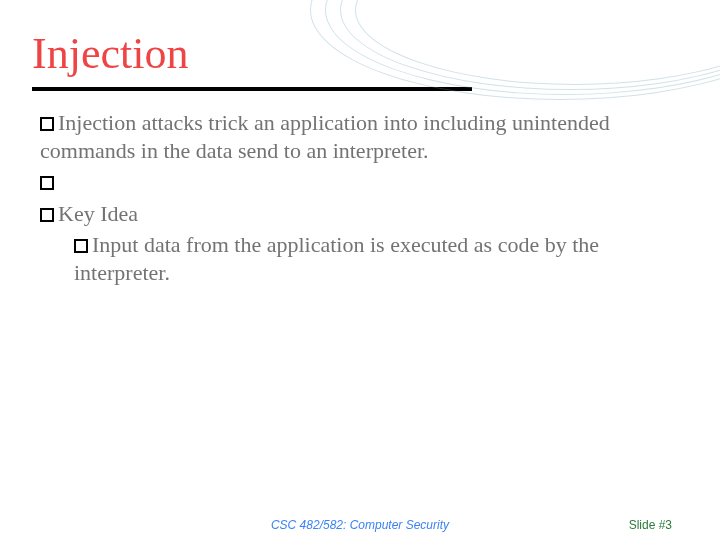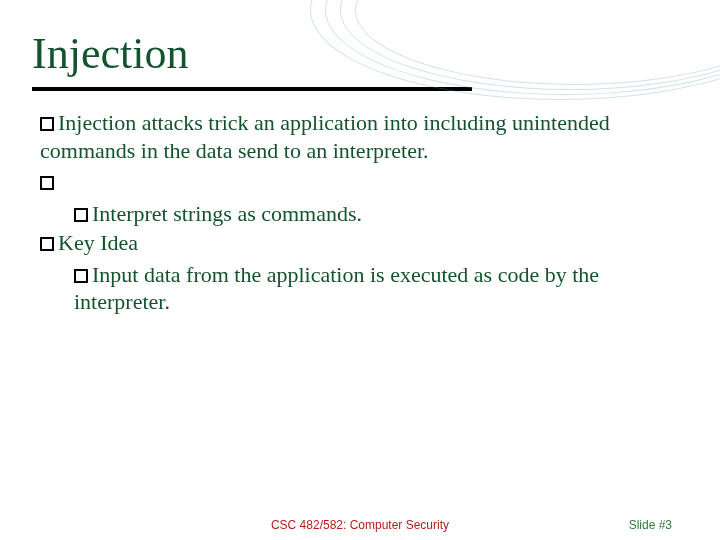--- a/index.html
+++ b/index.html
@@ -24,33 +24,33 @@
     border: 1px solid rgba(100, 160, 180, 0.3);
     border-radius: 50%;
   }
   .arc1 { width: 500px; height: 180px; top: 0; right: -50px; }
   .arc2 { width: 480px; height: 170px; top: 5px; right: -45px; }
   .arc3 { width: 460px; height: 160px; top: 10px; right: -40px; }
   .arc4 { width: 440px; height: 150px; top: 15px; right: -35px; }
   .slide-title {
     font-size: 44px;
     font-weight: normal;
-    color: #14532d;
+    color: #ef4444;
     padding: 28px 0 8px 32px;
     font-family: Georgia, serif;
   }
   .title-rule {
     height: 4px;
     background: #000;
     margin: 0 32px 18px 32px;
     width: 440px;
   }
   .content {
     padding: 0 36px;
-    color: #14532d;
+    color: #737373;
   }
   .bullet-l1 {
     font-size: 22px;
     line-height: 1.25;
     margin-bottom: 4px;
     padding-left: 4px;
   }
   .bullet-l1 .marker {
     display: inline-block;
     width: 14px;
@@ -79,21 +79,22 @@
     position: absolute;
     bottom: 22px;
     width: 100%;
     font-family: Arial, sans-serif;
   }
   .footer-center {
     position: absolute;
     left: 50%;
     transform: translateX(-50%);
     font-size: 12px;
-    color: #b91c1c;
+    color: #3b82f6;
+    font-style: italic;
   }
   .footer-right {
     position: absolute;
     right: 48px;
     font-size: 12px;
     color: #2a7a3a;
   }
 </style>
 </head>
 <body>
@@ -108,23 +109,20 @@
 <h1 class="slide-title">Injection</h1>
 <div class="title-rule"></div>
 
 <div class="content">
   <div class="bullet-l1">
     <span class="marker"></span><span>Injection attacks trick an application into including unintended commands in the data send to an interpreter.</span>
   </div>
   <div class="bullet-l1">
     <span class="marker"></span>
   </div>
-  <div class="bullet-l2">
-    <span class="marker"></span><span>Interpret strings as commands.</span>
-  </div>
   <div class="bullet-l1">
     <span class="marker"></span><span>Key Idea</span>
   </div>
   <div class="bullet-l2">
     <span class="marker"></span><span>Input data from the application is executed as code by the interpreter.</span>
   </div>
 </div>
 
 <div class="footer">
   <div class="footer-center">CSC 482/582: Computer Security</div>

